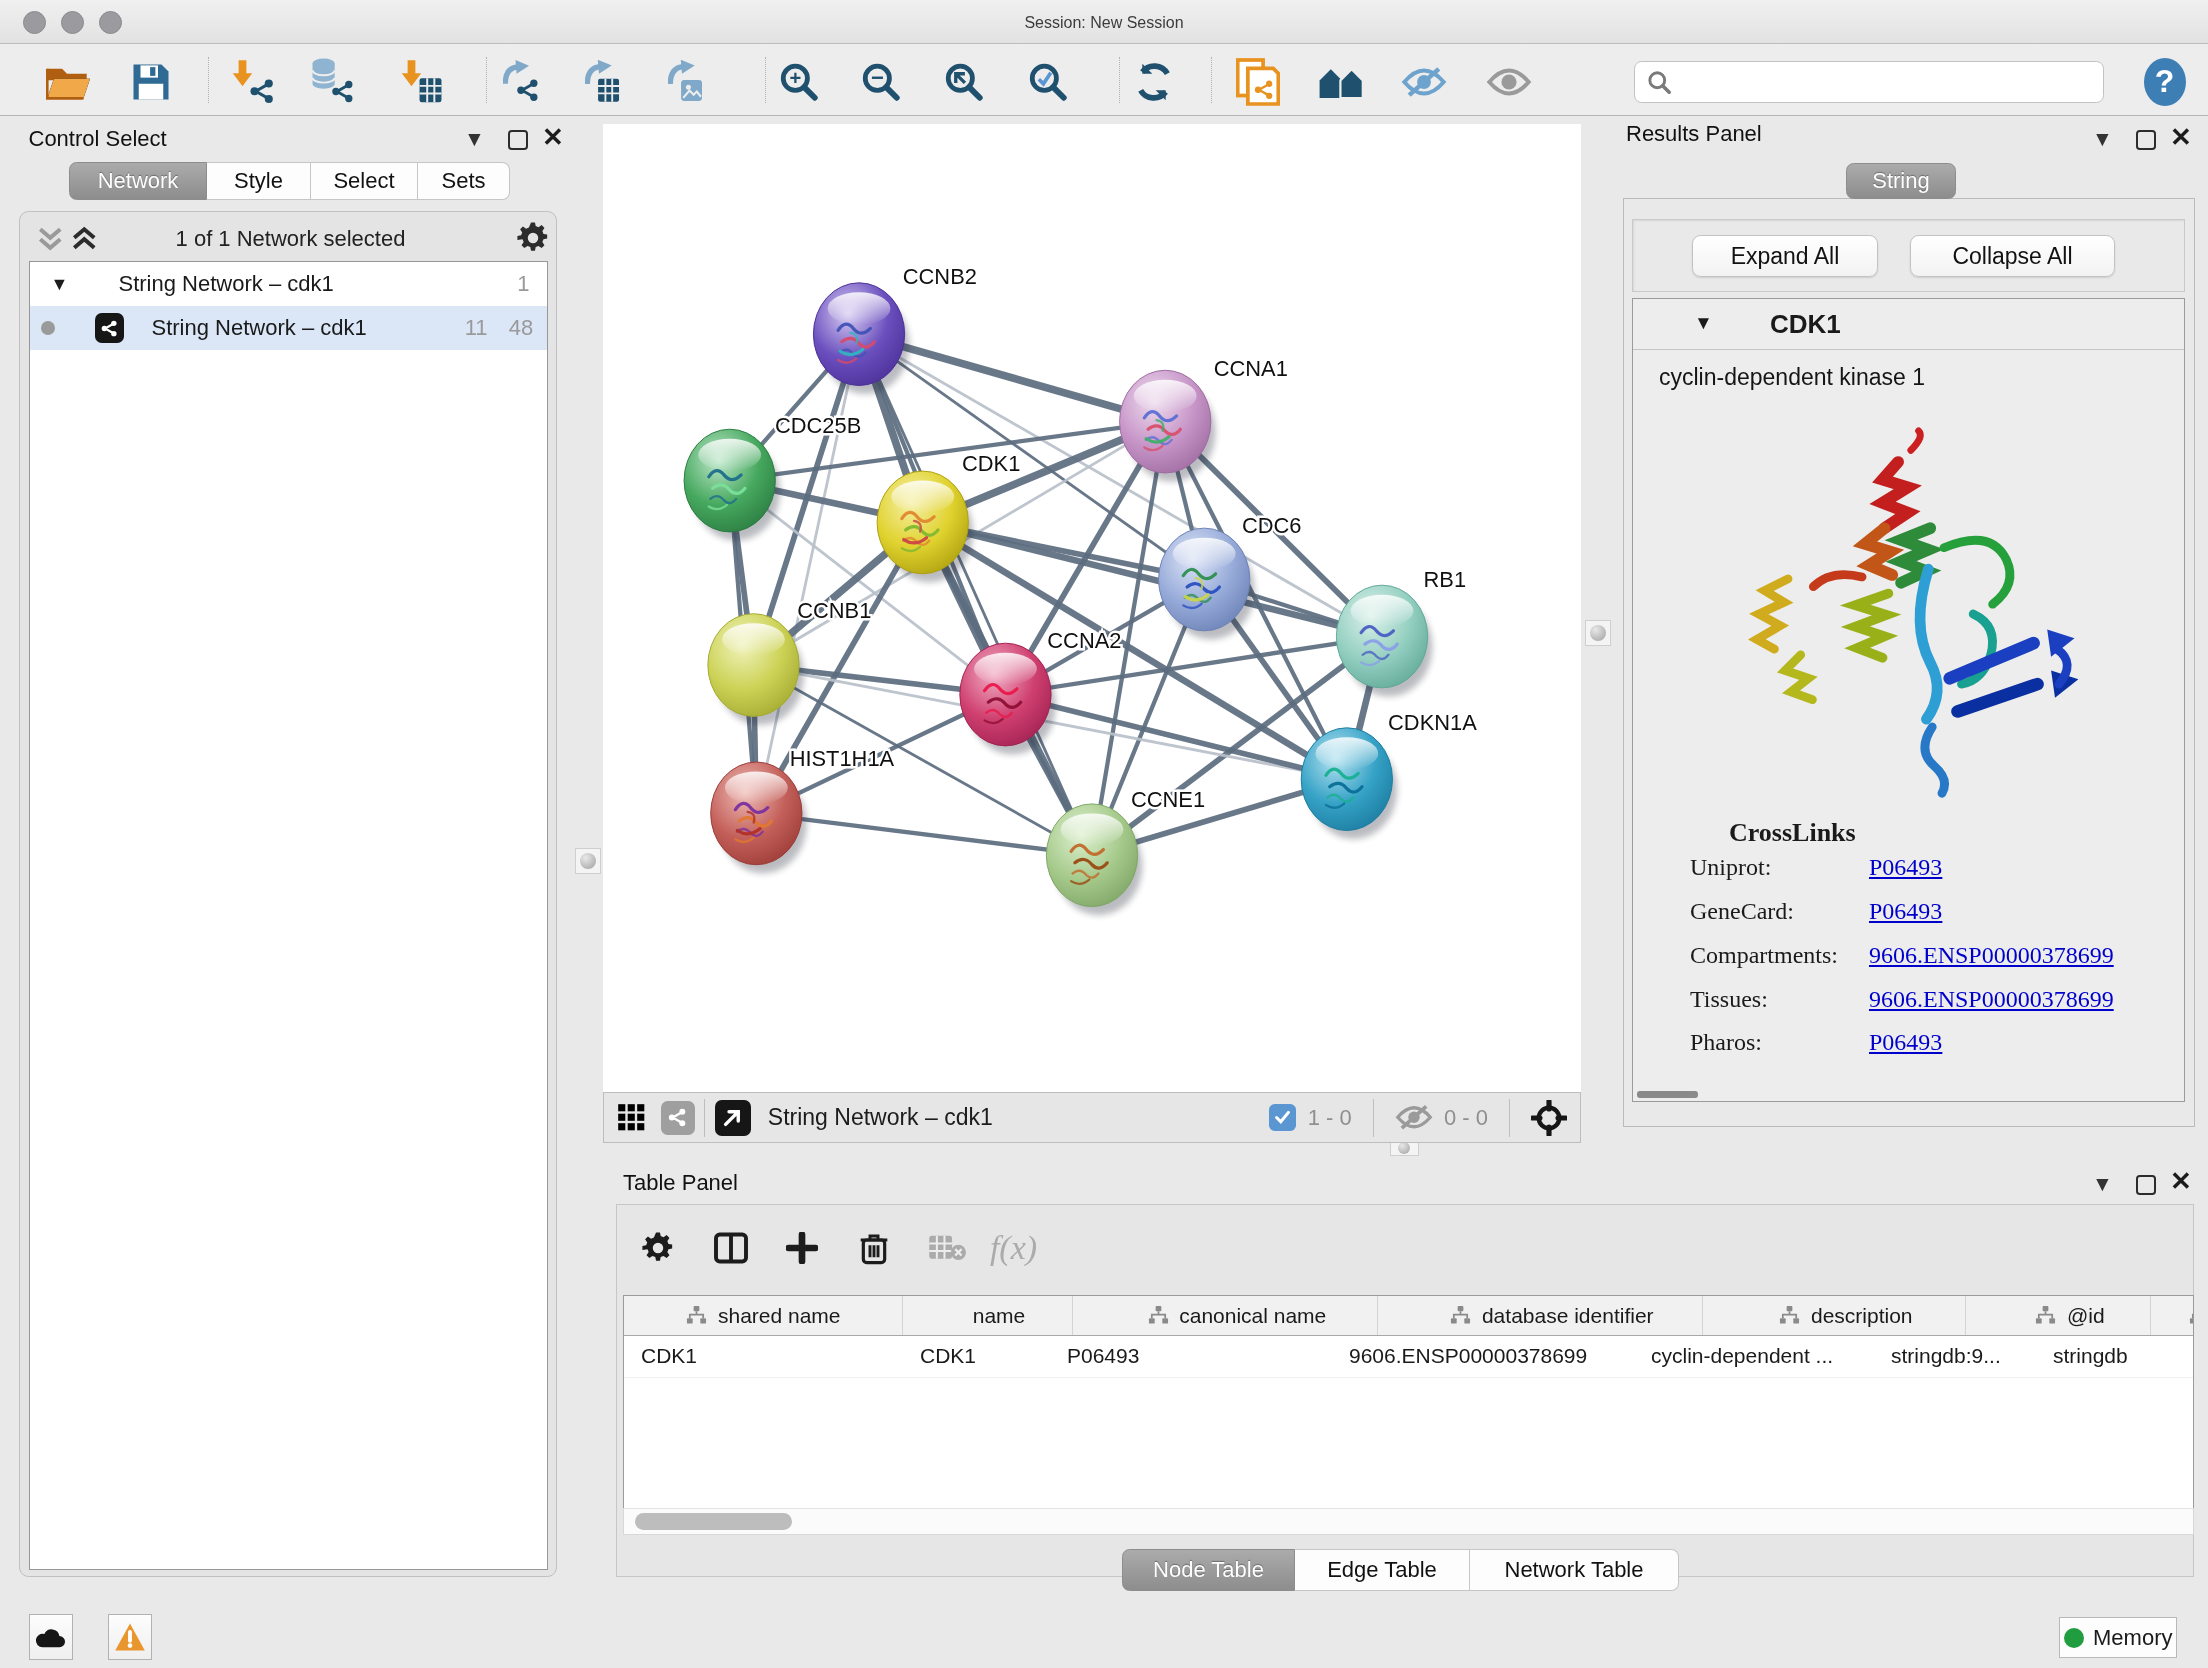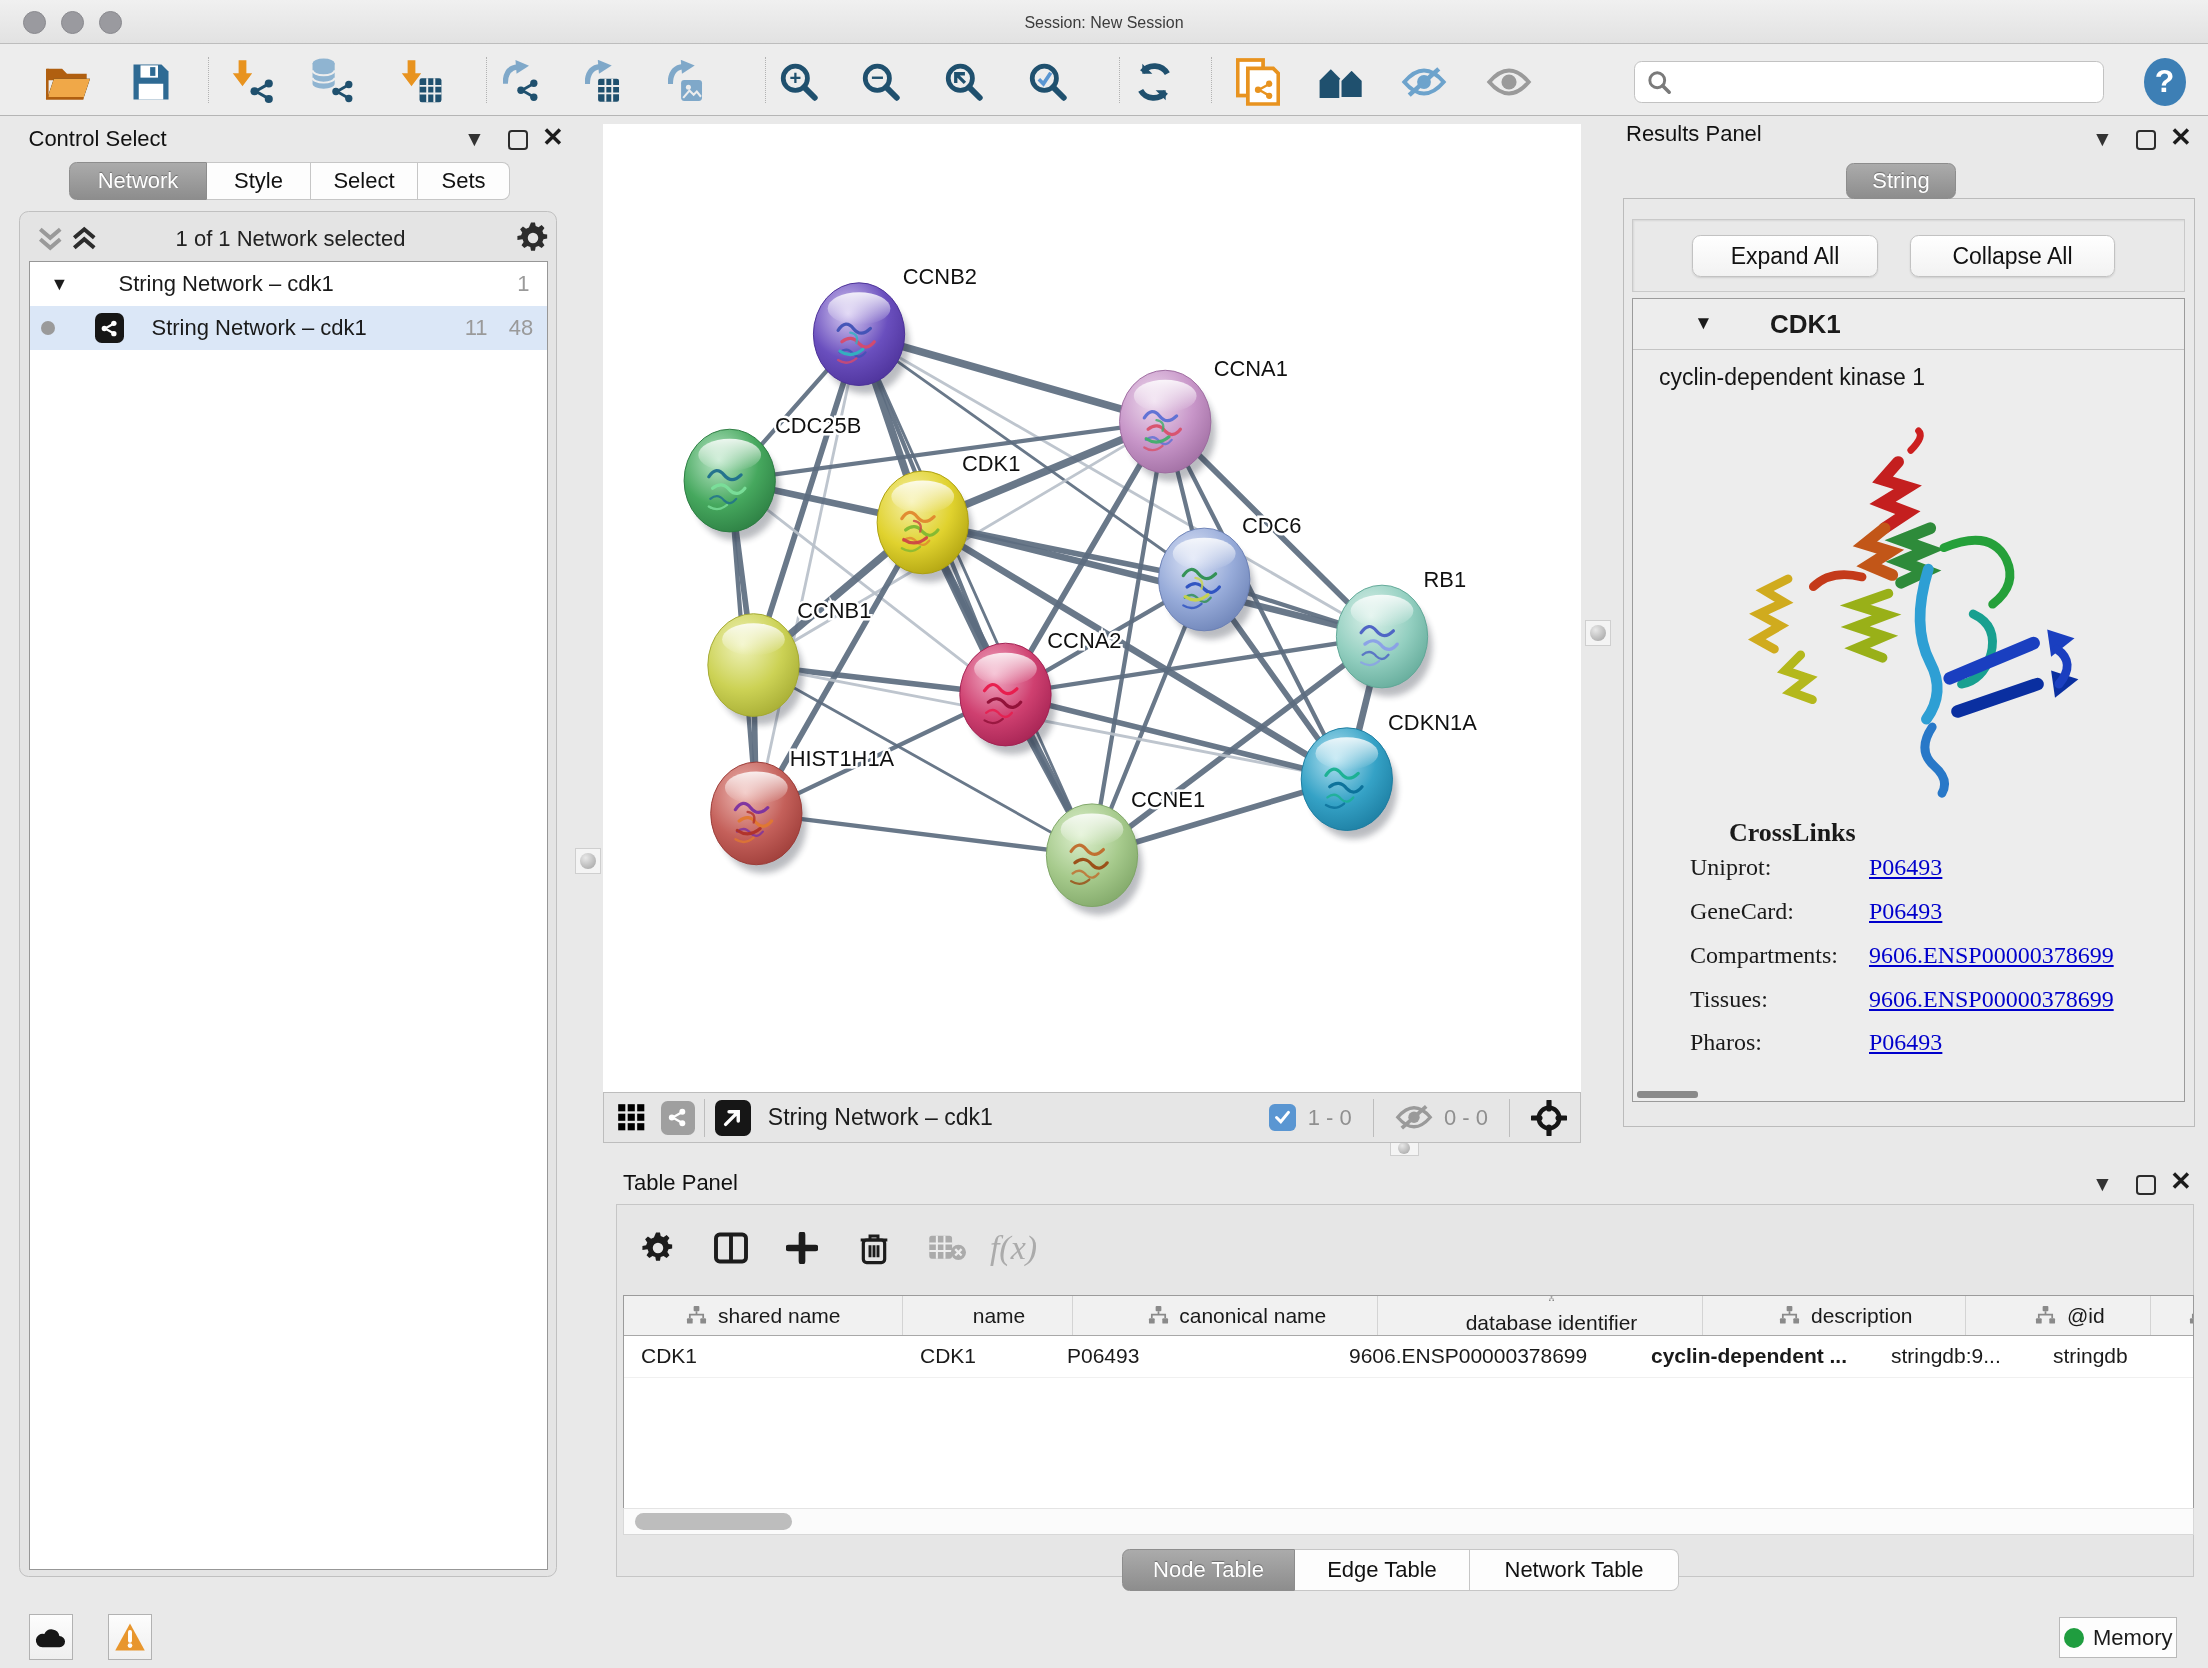--- a/index.html
+++ b/index.html
@@ -873,21 +873,21 @@
           </div>
           <div class="th" style="width: 147px;">
             <span>name</span>
           </div>
           <div class="th" style="width: 282px;">
             <svg width="23" height="21" viewBox="0 0 24 22" style="color: rgb(138, 138, 138);">
               <use href="#sym-hier"></use>
             </svg>
             <span>canonical name</span>
           </div>
-          <div class="th" style="width: 302px; flex-direction: column;">
+          <div class="th" style="width: 302px;">
             <svg width="23" height="21" viewBox="0 0 24 22" style="color: rgb(138, 138, 138);">
               <use href="#sym-hier"></use>
             </svg>
             <span>database identifier</span>
           </div>
           <div class="th" style="width: 240px;">
             <svg width="23" height="21" viewBox="0 0 24 22" style="color: rgb(138, 138, 138);">
               <use href="#sym-hier"></use>
             </svg>
             <span>description</span>
@@ -904,21 +904,21 @@
             </svg>
             <span>namespace</span>
           </div>
         </div>
       <div id="t-body">
           <div class="t-row">
             <div class="td" style="width: 279px;">CDK1</div>
             <div class="td" style="width: 147px;">CDK1</div>
             <div class="td" style="width: 282px;">P06493</div>
             <div class="td" style="width: 302px;">9606.ENSP00000378699</div>
-            <div class="td" style="width: 240px; font-weight: bold;">cyclin-dependent ...</div>
+            <div class="td" style="width: 240px;">cyclin-dependent ...</div>
             <div class="td" style="width: 162px;">stringdb:9...</div>
             <div class="td" style="width: 171px;">stringdb</div>
           </div>
         </div>
     </div>
     <div class="tp-scroll">
       <div class="tp-thumb"></div>
     </div>
 
     <div class="seg" style="left:1122px;top:1549px">

